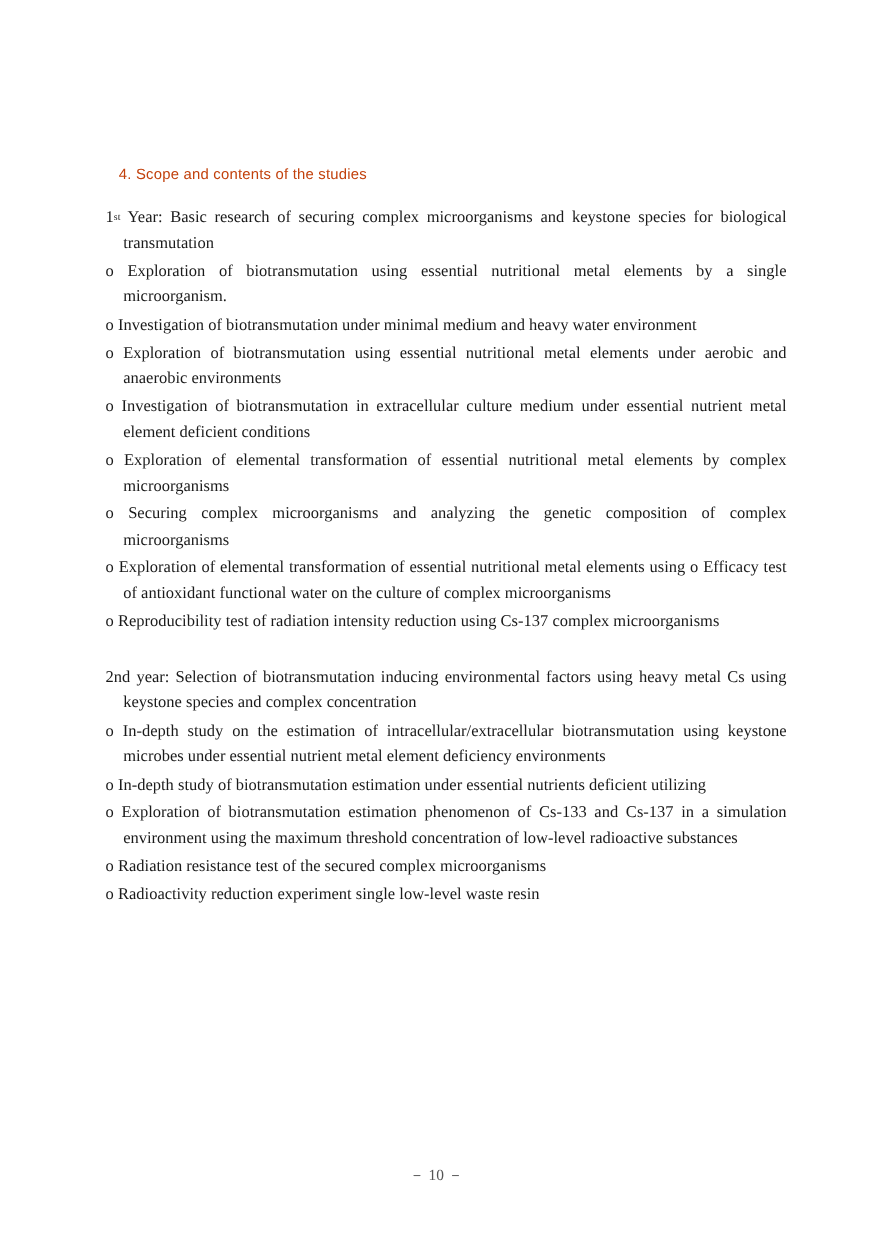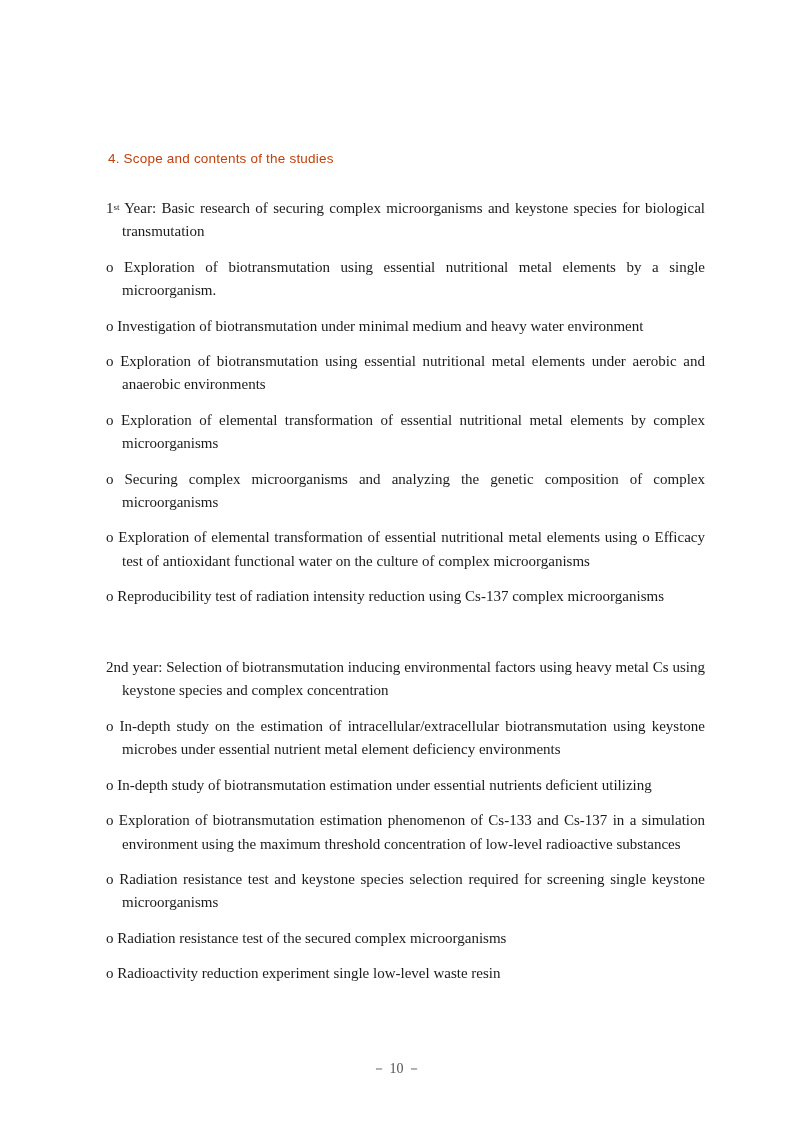--- a/index.html
+++ b/index.html
@@ -3,54 +3,54 @@
   <meta charset="utf-8">
   <style>
     html, body { margin: 0; padding: 0; background: #ffffff; }
     body { width: 793px; height: 1121px; position: relative; overflow: hidden;
            font-family: "DejaVu Serif", "Liberation Serif", serif; color: #1a1a1a; }
     .page { position: absolute; left: 0; top: 0; width: 793px; height: 1121px; }
     .section-heading { position: absolute; left: 108px; top: 151px; font-size: 13.5px;
            font-family: "Liberation Sans", sans-serif; color: #c2410c; letter-spacing: 0.2px; }
     .body-text { position: absolute; left: 94px; width: 623px; top: 185px;
            font-family: "Liberation Serif", serif; font-size: 15px; line-height: 23.4px; }
-    .para { margin: 12px; text-align: justify; text-align-last: left;
+    .para { margin: 2px; text-align: justify; text-align-last: left;
            padding-left: 16px; text-indent: -16px; }
     .year-head sup { font-size: 9px; vertical-align: top; position: relative; top: -1px; }
     .gap { height: 23.4px; }
     .page-number { position: absolute; left: 0; width: 793px; top: 1060px; text-align: center;
            font-family: "Liberation Serif", serif; font-size: 14px; color: #555; }
   </style>
 </head>
 <body>
 
 <div class="page">
 
   <div class="section-heading">4. Scope and contents of the studies</div>
 
   <div class="body-text">
 
     <p class="para year-head"><span>1</span><sup>st</sup><span> Year: Basic research of securing complex microorganisms and keystone species for biological transmutation</span></p>
 
     <p class="para">o Exploration of biotransmutation using  essential nutritional metal elements by a single microorganism.</p>
     <p class="para">o Investigation of biotransmutation under minimal medium and heavy water environment</p>
     <p class="para">o  Exploration of biotransmutation using essential nutritional metal elements under aerobic and anaerobic environments</p>
+    <p class="para">o  Investigation of biotransmutation in extracellular culture medium under essential nutrient metal element deficient conditions</p>
     <p class="para">o  Exploration of elemental transformation of essential nutritional metal elements by complex microorganisms</p>
     <p class="para">o  Securing complex microorganisms and analyzing the genetic composition of complex microorganisms</p>
     <p class="para">o Exploration of elemental transformation of essential nutritional metal elements using o Efficacy test of antioxidant functional water on the culture of complex microorganisms</p>
     <p class="para">o  Reproducibility test of radiation intensity reduction using Cs-137 complex microorganisms</p>
 
     <div class="gap"></div>
 
     <p class="para year-head">2nd year: Selection of biotransmutation inducing environmental factors using  heavy metal Cs using keystone species and complex concentration</p>
 
     <p class="para">o In-depth study on the estimation of intracellular/extracellular biotransmutation using keystone microbes under essential nutrient metal element deficiency environments</p>
     <p class="para">o  In-depth study of biotransmutation estimation under essential nutrients deficient utilizing</p>
     <p class="para">o Exploration of biotransmutation estimation phenomenon of Cs-133 and Cs-137 in a simulation environment using the maximum threshold concentration of low-level radioactive substances</p>
-    <p class="para">o Radiation resistance test and keystone species selection required for screening single keystone microorganisms</p>
     <p class="para">o Radiation resistance test of the secured complex microorganisms</p>
     <p class="para">o Radioactivity reduction experiment single low-level waste resin</p>
 
   </div>
 
   <div class="page-number">－ 10 －</div>
 
 </div>
 
 </body></html>

